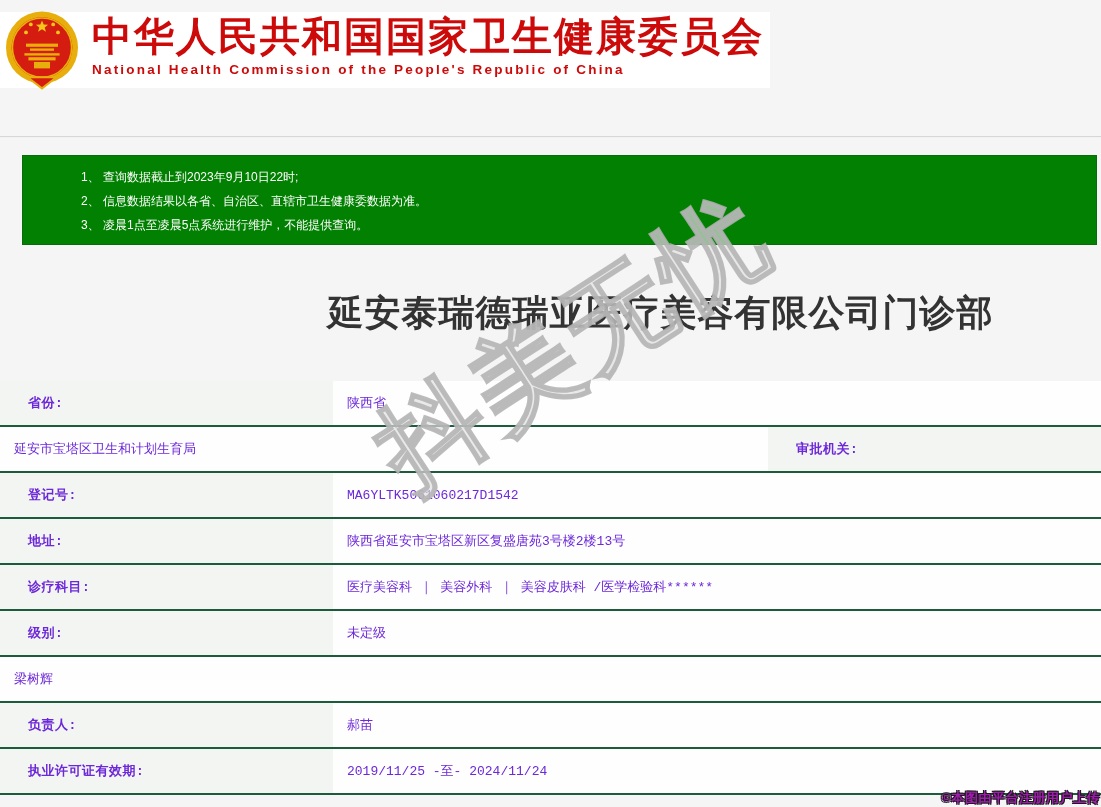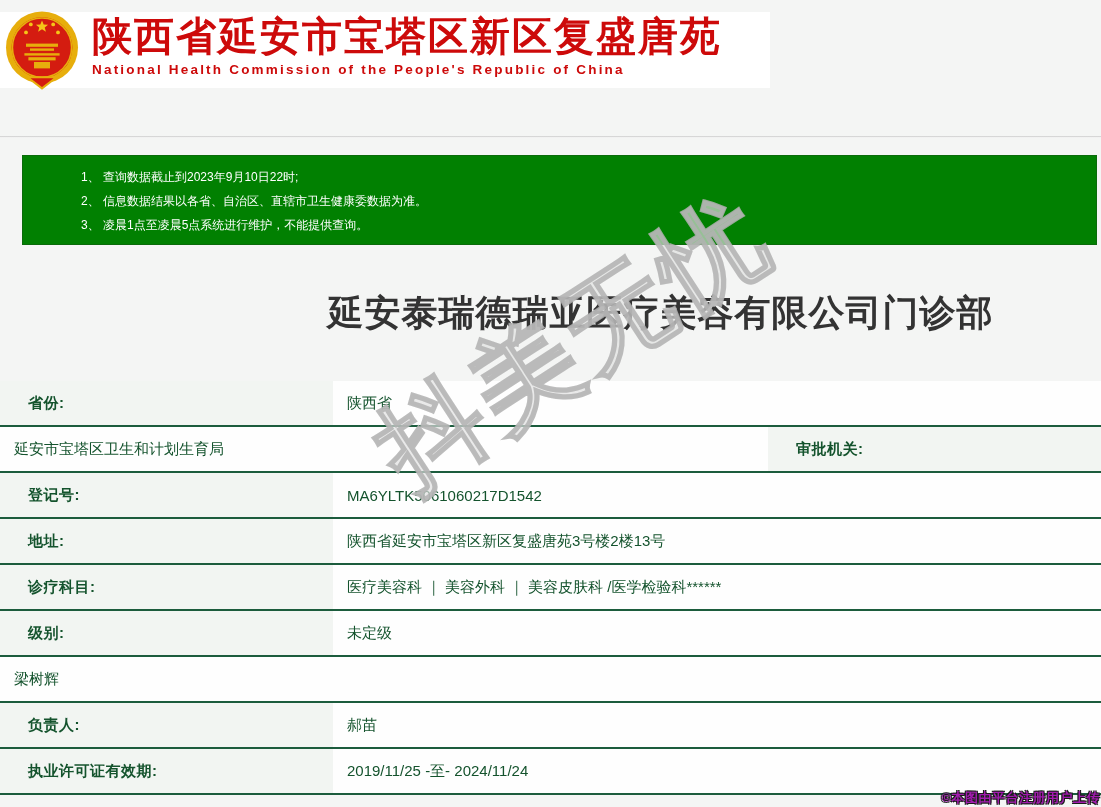--- a/index.html
+++ b/index.html
@@ -40,21 +40,21 @@
   
   .page-title {
     position:absolute; left:0; top:289px; width:1101px;
     box-sizing:border-box; padding-left:220px; text-align:center;
     font-size:36px; font-weight:bold; color:#333333; letter-spacing:1px;
     white-space:nowrap;
   }
   
   .info-table { position:absolute; left:0; top:381px; width:1101px; }
   .row { display:flex; height:44px; border-bottom:2px solid #1c5c3d; }
-  .cell { display:flex; align-items:center; font-size:15px; color:#14532d; }
+  .cell { display:flex; align-items:center; font-size:13px; color:#6d28d9;font-family:Liberation Mono, monospace; }
   .cell.label {
     width:333px; box-sizing:border-box; padding-left:28px;
     background:#f2f5f2; font-weight:bold; letter-spacing:0.5px;
   }
   .cell.value { flex:1; background:#fefefe; padding-left:14px; }
   
   .watermark {
     position:absolute; left:398px; top:392px; z-index:5;
     font-size:104px; font-weight:bold; letter-spacing:6px; white-space:nowrap;
     color:rgba(255,255,255,0.45);
@@ -89,21 +89,21 @@
         <circle cx="70" cy="28" r="2.4" fill="#f5c518"></circle>
         <rect x="30" y="42" width="40" height="4" fill="#e7ae0c"></rect>
         <rect x="35" y="48" width="30" height="3" fill="#e7ae0c"></rect>
         <rect x="28" y="54" width="44" height="3" fill="#e7ae0c"></rect>
         <rect x="33" y="59" width="34" height="4" fill="#e7ae0c"></rect>
         <rect x="40" y="65" width="20" height="8" fill="#e7ae0c"></rect>
         <path d="M32 84 L68 84 L50 98 Z" fill="#d41c10" stroke="#e7ae0c" stroke-width="2.5"></path>
       </svg>
     </span>
     <div class="header-titles">
-      <div class="title-cn">陕西省延安市宝塔区新区复盛唐苑</div>
+      <div class="title-cn">中华人民共和国国家卫生健康委员会</div>
       <div class="title-en">National Health Commission of the People's Republic of China</div>
     </div>
   </div>
 
   <div class="divider"></div>
 
   <div class="notice">
     <div class="notice-line">1、 查询数据截止到2023年9月10日22时;</div>
     <div class="notice-line">2、 信息数据结果以各省、自治区、直辖市卫生健康委数据为准。</div>
     <div class="notice-line">3、 凌晨1点至凌晨5点系统进行维护，不能提供查询。</div>

